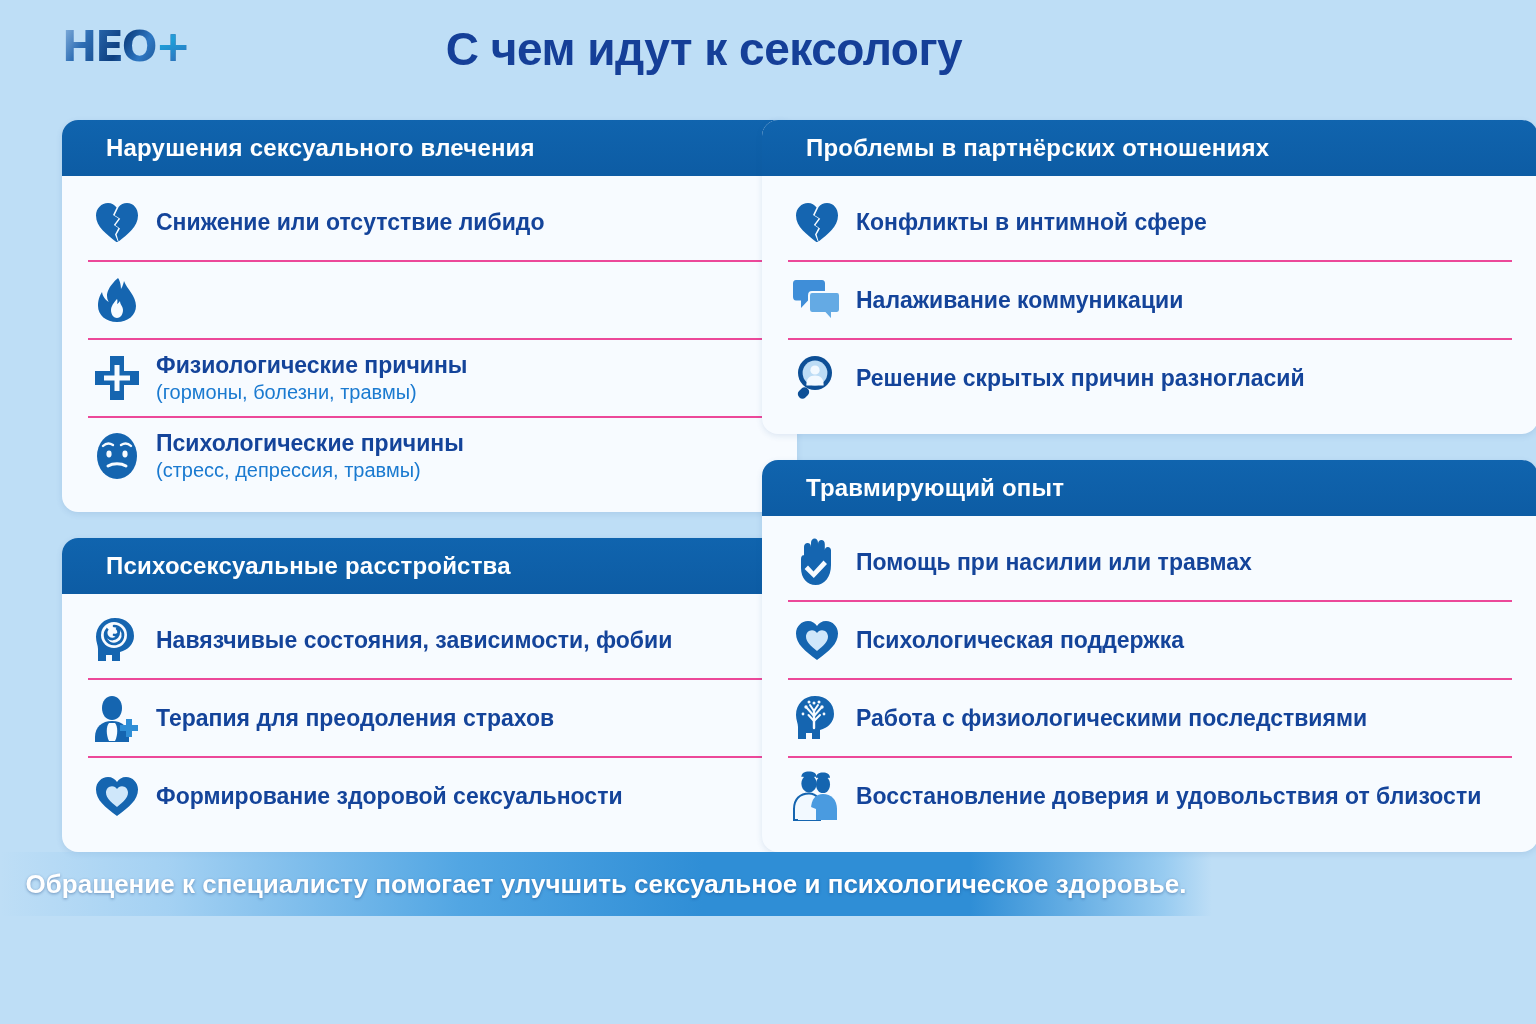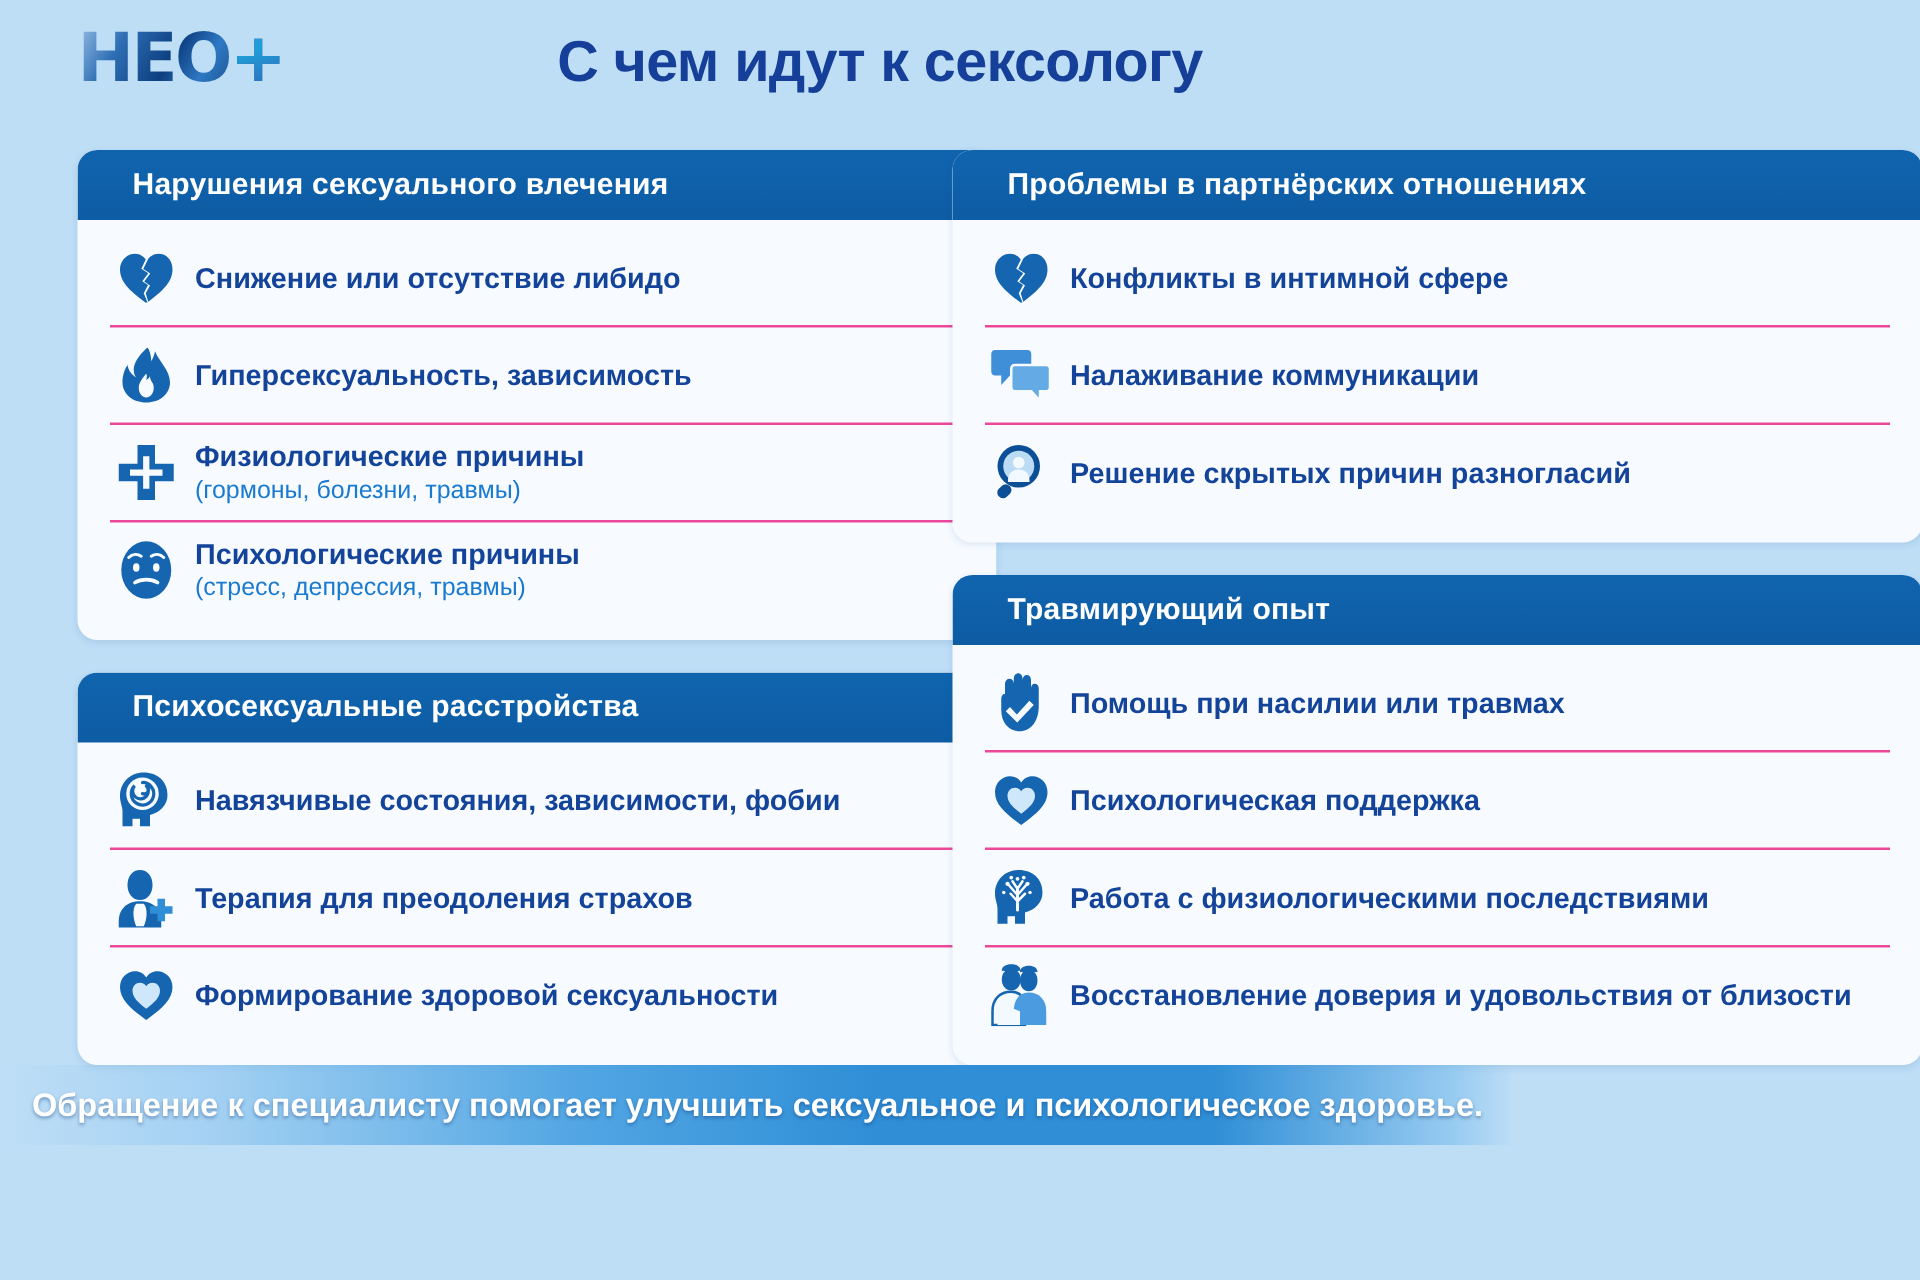--- a/index.html
+++ b/index.html
@@ -6,21 +6,21 @@
   body{
     width:1536px;height:1024px;overflow:hidden;
     background:#bedef6;
     font-family:"Liberation Sans", sans-serif;
     position:relative;
   }
   
   .header{position:absolute;left:0;top:0;width:1536px;height:112px;}
   .logo{
     position:absolute;left:62px;top:16px;
-    font-size:54px;font-weight:bold;letter-spacing:-2px;
+    font-size:42px;font-weight:bold;letter-spacing:-2px;
     line-height:62px;
     background:linear-gradient(120deg,#9fc4e8 0%,#2f6fb5 22%,#0d3f80 46%,#2e78c4 62%,#17477f 82%,#3d8fd6 100%);
     -webkit-background-clip:text;background-clip:text;color:transparent;
     text-shadow:none;
     font-family:"DejaVu Sans", sans-serif;
   }
   .logo .plus{
     background:linear-gradient(160deg,#3f8fd4 0%,#1e9ed8 40%,#2a7cc4 70%,#1b63a8 100%);
     -webkit-background-clip:text;background-clip:text;color:transparent;
   }
@@ -111,23 +111,20 @@
         </span>
       </div>
 
       <div class="row">
         <span class="ic">
           <svg width="40" height="46" viewBox="0 0 40 46">
               <path d="M21 1 C21 1 10 10 10 19 C10 23 12 25 12 25 C12 25 6 22 5 15 C1 21 1 27 1 29 C1 38 9 45 20 45 C31 45 39 38 39 29 C39 19 30 12 27 4 C26 9 24 12 24 12 C24 12 24 5 21 1 Z" fill="#1565b0"></path>
               <path d="M20 22 C20 22 14 28 14 33 C14 38 17 41 20 41 C23 41 26 38 26 33 C26 29 23 28 23 24 C22 26 20 27 20 27 C20 27 21 24 20 22 Z" fill="#f7fbff"></path>
             </svg>
         </span>
-        <span class="txt">
-          <span class="lbl">Гиперсексуальность, зависимость</span>
-        </span>
       </div>
 
       <div class="row two">
         <span class="ic">
           <svg width="46" height="46" viewBox="0 0 46 46">
               <path d="M16 1 H30 V16 H45 V30 H30 V45 H16 V30 H1 V16 H16 Z" fill="#1565b0"></path>
               <path d="M20.5 10 H25.5 V20.5 H36 V25.5 H25.5 V36 H20.5 V25.5 H10 V20.5 H20.5 Z" fill="#f7fbff"></path>
             </svg>
         </span>
         <span class="txt">

